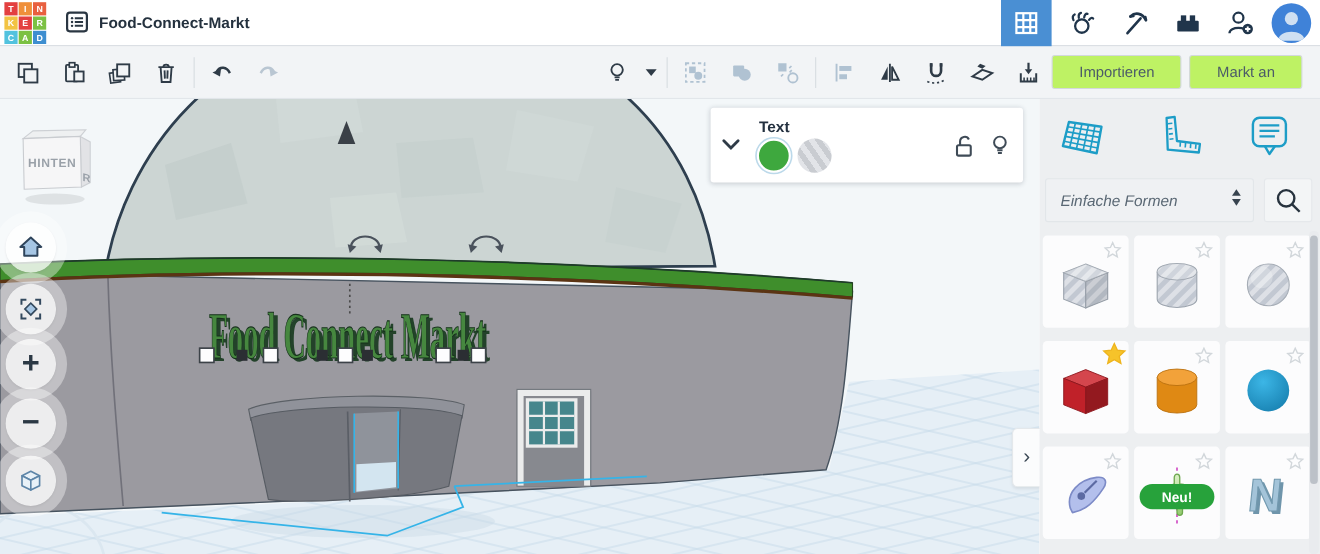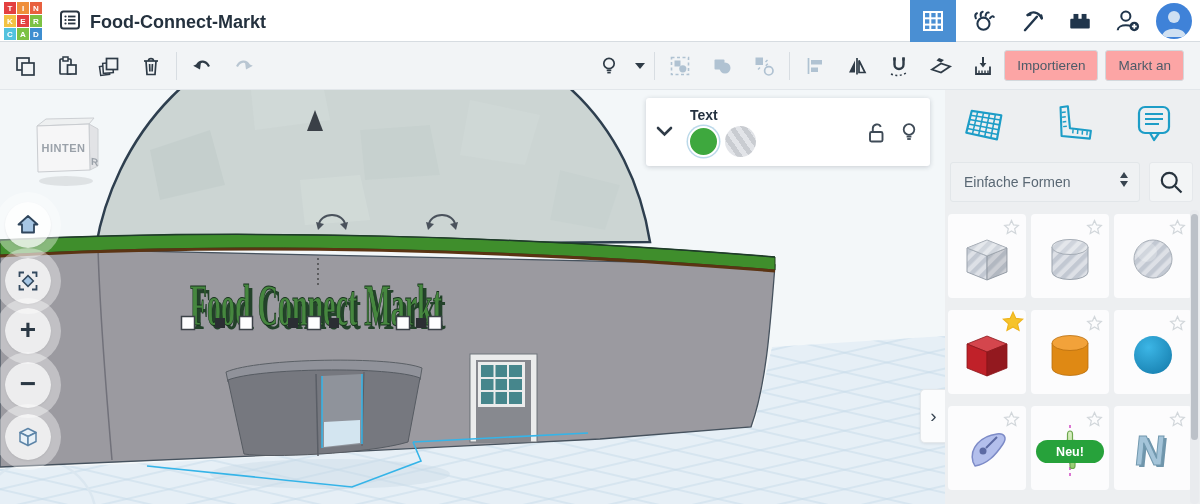--- a/index.html
+++ b/index.html
@@ -13,21 +13,21 @@
   .logo { position:absolute; left:4px; top:2px; width:40px; height:38px;
     display:grid; grid-template-columns:repeat(3,12px); grid-template-rows:repeat(3,12px);
     gap:1px; cursor:pointer; }
   .logo span { display:flex; align-items:center; justify-content:center;
     color:#fff; font-size:8px; font-weight:bold; }
   .lg0{background:#e34040}.lg1{background:#ef8f3a}.lg2{background:#e8603f}
   .lg3{background:#f2c343}.lg4{background:#e34040}.lg5{background:#7cc143}
   .lg6{background:#52c2de}.lg7{background:#7cc143}.lg8{background:#3e8ed0}
   .props-btn { position:absolute; left:56px; top:8px; width:28px; height:26px;
     background:none; border:none; cursor:pointer; }
-  .design-title { position:absolute; left:90px; top:12px; font-size:18px;
+  .design-title { position:absolute; left:90px; top:12px; font-size:14px;
     font-weight:600; color:#24313e; }
   .header-nav { position:absolute; right:8px; top:0; height:42px; display:flex;
     align-items:center; gap:8px; }
   .hnav-btn { width:40px; height:42px; display:flex; align-items:center;
     justify-content:center; background:none; border:none; cursor:pointer; }
   .hnav-btn.active { width:46px; background:#4a8fd3; }
   .avatar { width:36px; height:36px; border-radius:50%; background:#3f82d8;
     overflow:hidden; border:none; cursor:pointer; padding:0; }
 
   
@@ -36,31 +36,31 @@
     align-items:center; z-index:25; }
   .tb-btn { width:42px; height:48px; display:flex; align-items:center;
     justify-content:center; background:none; border:none; cursor:pointer; }
   .tb-btn:disabled { cursor:default; }
   .tb-sep { width:1px; height:28px; background:#d8dde2; margin:0 4px; }
   .caret-btn { width:20px; }
   .caret { width:0; height:0; border-left:5px solid transparent;
     border-right:5px solid transparent; border-top:6px solid #2f3b47; }
   .tb-right { margin-left:auto; display:flex; align-items:center; gap:7px;
     padding-right:16px; }
-  .tb-textbtn { background:#fca5a5; border:1px solid #d3d8dc; border-radius:3px;
-    color:#4c5b68; font-size:13.5px; padding:7px 12px; cursor:pointer;
+  .tb-textbtn { background:#bef264; border:1px solid #d3d8dc; border-radius:3px;
+    color:#4c5b68; font-size:13.5px; padding:7px 24px; cursor:pointer;
     font-family:"Liberation Sans", sans-serif; }
 
   
   .canvas { position:absolute; left:0; top:90px; width:945px; height:414px;
     background:#f3f7f9; overflow:hidden; cursor:default; }
   .scene-svg { position:absolute; left:0; top:0; }
 
   
-  .viewcube { position:absolute; left:28px; top:20px; width:80px; height:82px;
+  .viewcube { position:absolute; left:12px; top:20px; width:80px; height:82px;
     cursor:pointer; background:none; border:none;text-align:right; }
 
   
   .navctl { position:absolute; left:5px; width:46px; height:46px; border-radius:50%;
     background:rgba(255,255,255,.82); border:none; cursor:pointer;
     box-shadow:0 0 0 10px rgba(255,255,255,.38), 0 1px 2px rgba(0,0,0,.12);
     display:flex; align-items:center; justify-content:center;
     font-size:26px; font-weight:bold; color:#2b3844; z-index:5; }
   .navctl.zoomglyph { font-size:28px; line-height:1; padding-bottom:3px; }
 
@@ -85,21 +85,21 @@
     background:repeating-linear-gradient(55deg,#c9ccd1 0 5px,#e2e4e8 5px 10px); }
   .insp-icon-btn { position:absolute; top:23px; background:none; border:none;
     cursor:pointer; }
 
   
   .sidebar { position:absolute; left:945px; top:90px; width:255px; height:414px;
     background:#edeff1; }
   .side-icons { position:absolute; left:0; top:6px; width:248px; height:58px;
     display:flex; justify-content:space-between; padding:0 18px; }
   .side-icon-btn { background:none; border:none; cursor:pointer; }
-  .cat-row { position:absolute; left:5px; top:72px; display:flex; gap:9px; }
+  .cat-row { position:absolute; left:5px; top:72px; display:flex; gap:9px;font-style:italic; }
   .cat-dd { position:relative; width:190px; height:40px; background:#eff1f3;
     border:1px solid #e2e6e9; border-radius:3px; display:flex; align-items:center;
     padding-left:13px; font-size:14px; color:#5a6874; cursor:pointer; }
   .dd-stepper { position:absolute; right:11px; top:9px; display:flex;
     flex-direction:column; gap:3px; }
   .dd-stepper i { width:0; height:0; border-left:4.5px solid transparent;
     border-right:4.5px solid transparent; display:block; }
   .dd-up { border-bottom:6px solid #38444f; }
   .dd-down { border-top:6px solid #38444f; }
   .search-btn { width:44px; height:40px; background:#f3f5f6; border:1px solid #e5e8eb;

